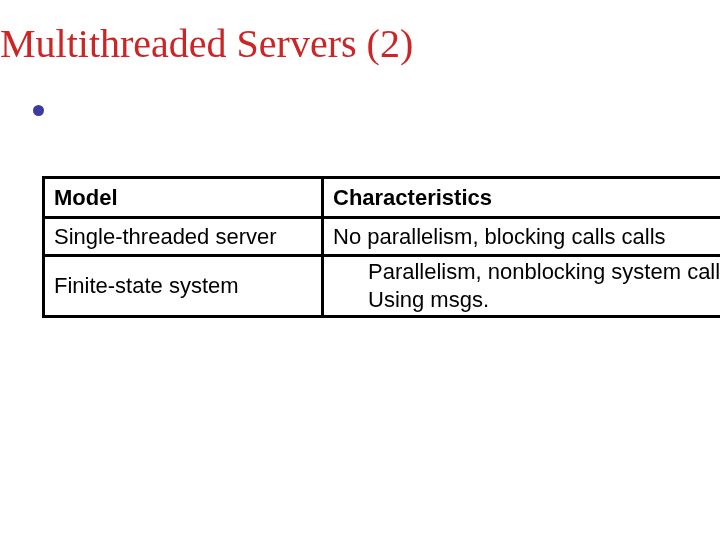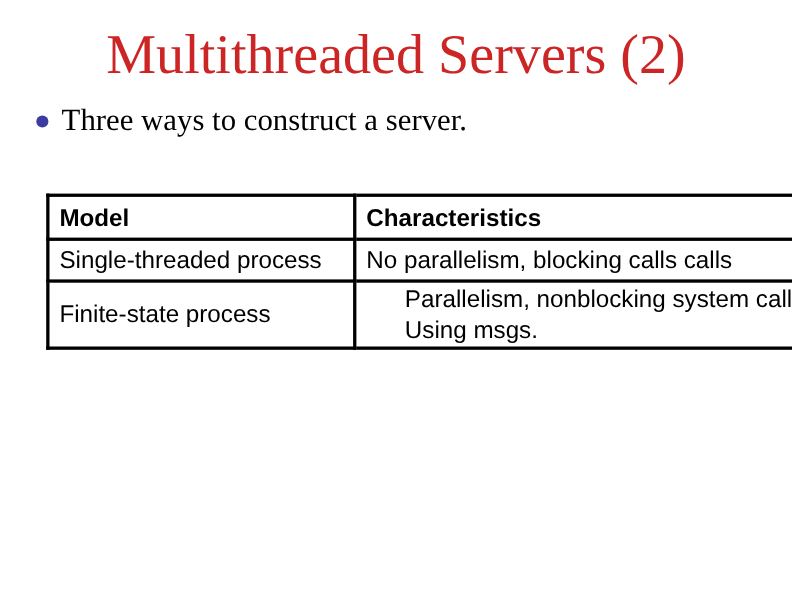--- a/index.html
+++ b/index.html
@@ -18,23 +18,23 @@
     overflow: hidden;
     background: var(--background);
     font-family: "Liberation Sans", sans-serif;
   }
 
   .slide-title {
     position: absolute;
     top: 21px;
     left: 0;
     right: 0;
-    text-align: center;
+    text-align: left;
     font-family: "Liberation Serif", serif;
-    font-size: 51px;
+    font-size: 40px;
     font-weight: normal;
     color: var(--title-red);
     margin: 0;
     line-height: 1.15;
   }
 
   .bullet-row {
     position: absolute;
     top: 94px;
     left: 33px;
@@ -85,38 +85,37 @@
   .models-table tr.row-fsm td { height: 61px; }
   .models-table td.multiline { white-space: pre; padding-left: 44px; }
 </style>
 </head>
 <body>
 
 <h1 class="slide-title">Multithreaded Servers (2)</h1>
 
 <div class="bullet-row">
   <span class="bullet-marker"></span>
-  <span class="bullet-text">Three ways to construct a server.</span>
 </div>
 
 <table class="models-table">
   <colgroup>
     <col class="col-model">
     <col class="col-characteristics">
   </colgroup>
   <thead>
     <tr>
       <th>Model</th>
       <th>Characteristics</th>
     </tr>
   </thead>
   <tbody>
     <tr class="row-single">
-      <td>Single-threaded process</td>
+      <td>Single-threaded server</td>
       <td>No parallelism, blocking calls calls</td>
     </tr>
     <tr class="row-fsm">
-      <td>Finite-state process</td>
+      <td>Finite-state system</td>
       <td class="multiline">Parallelism, nonblocking system calls
 Using msgs.</td>
     </tr>
   </tbody>
 </table>
 
 </body></html>

